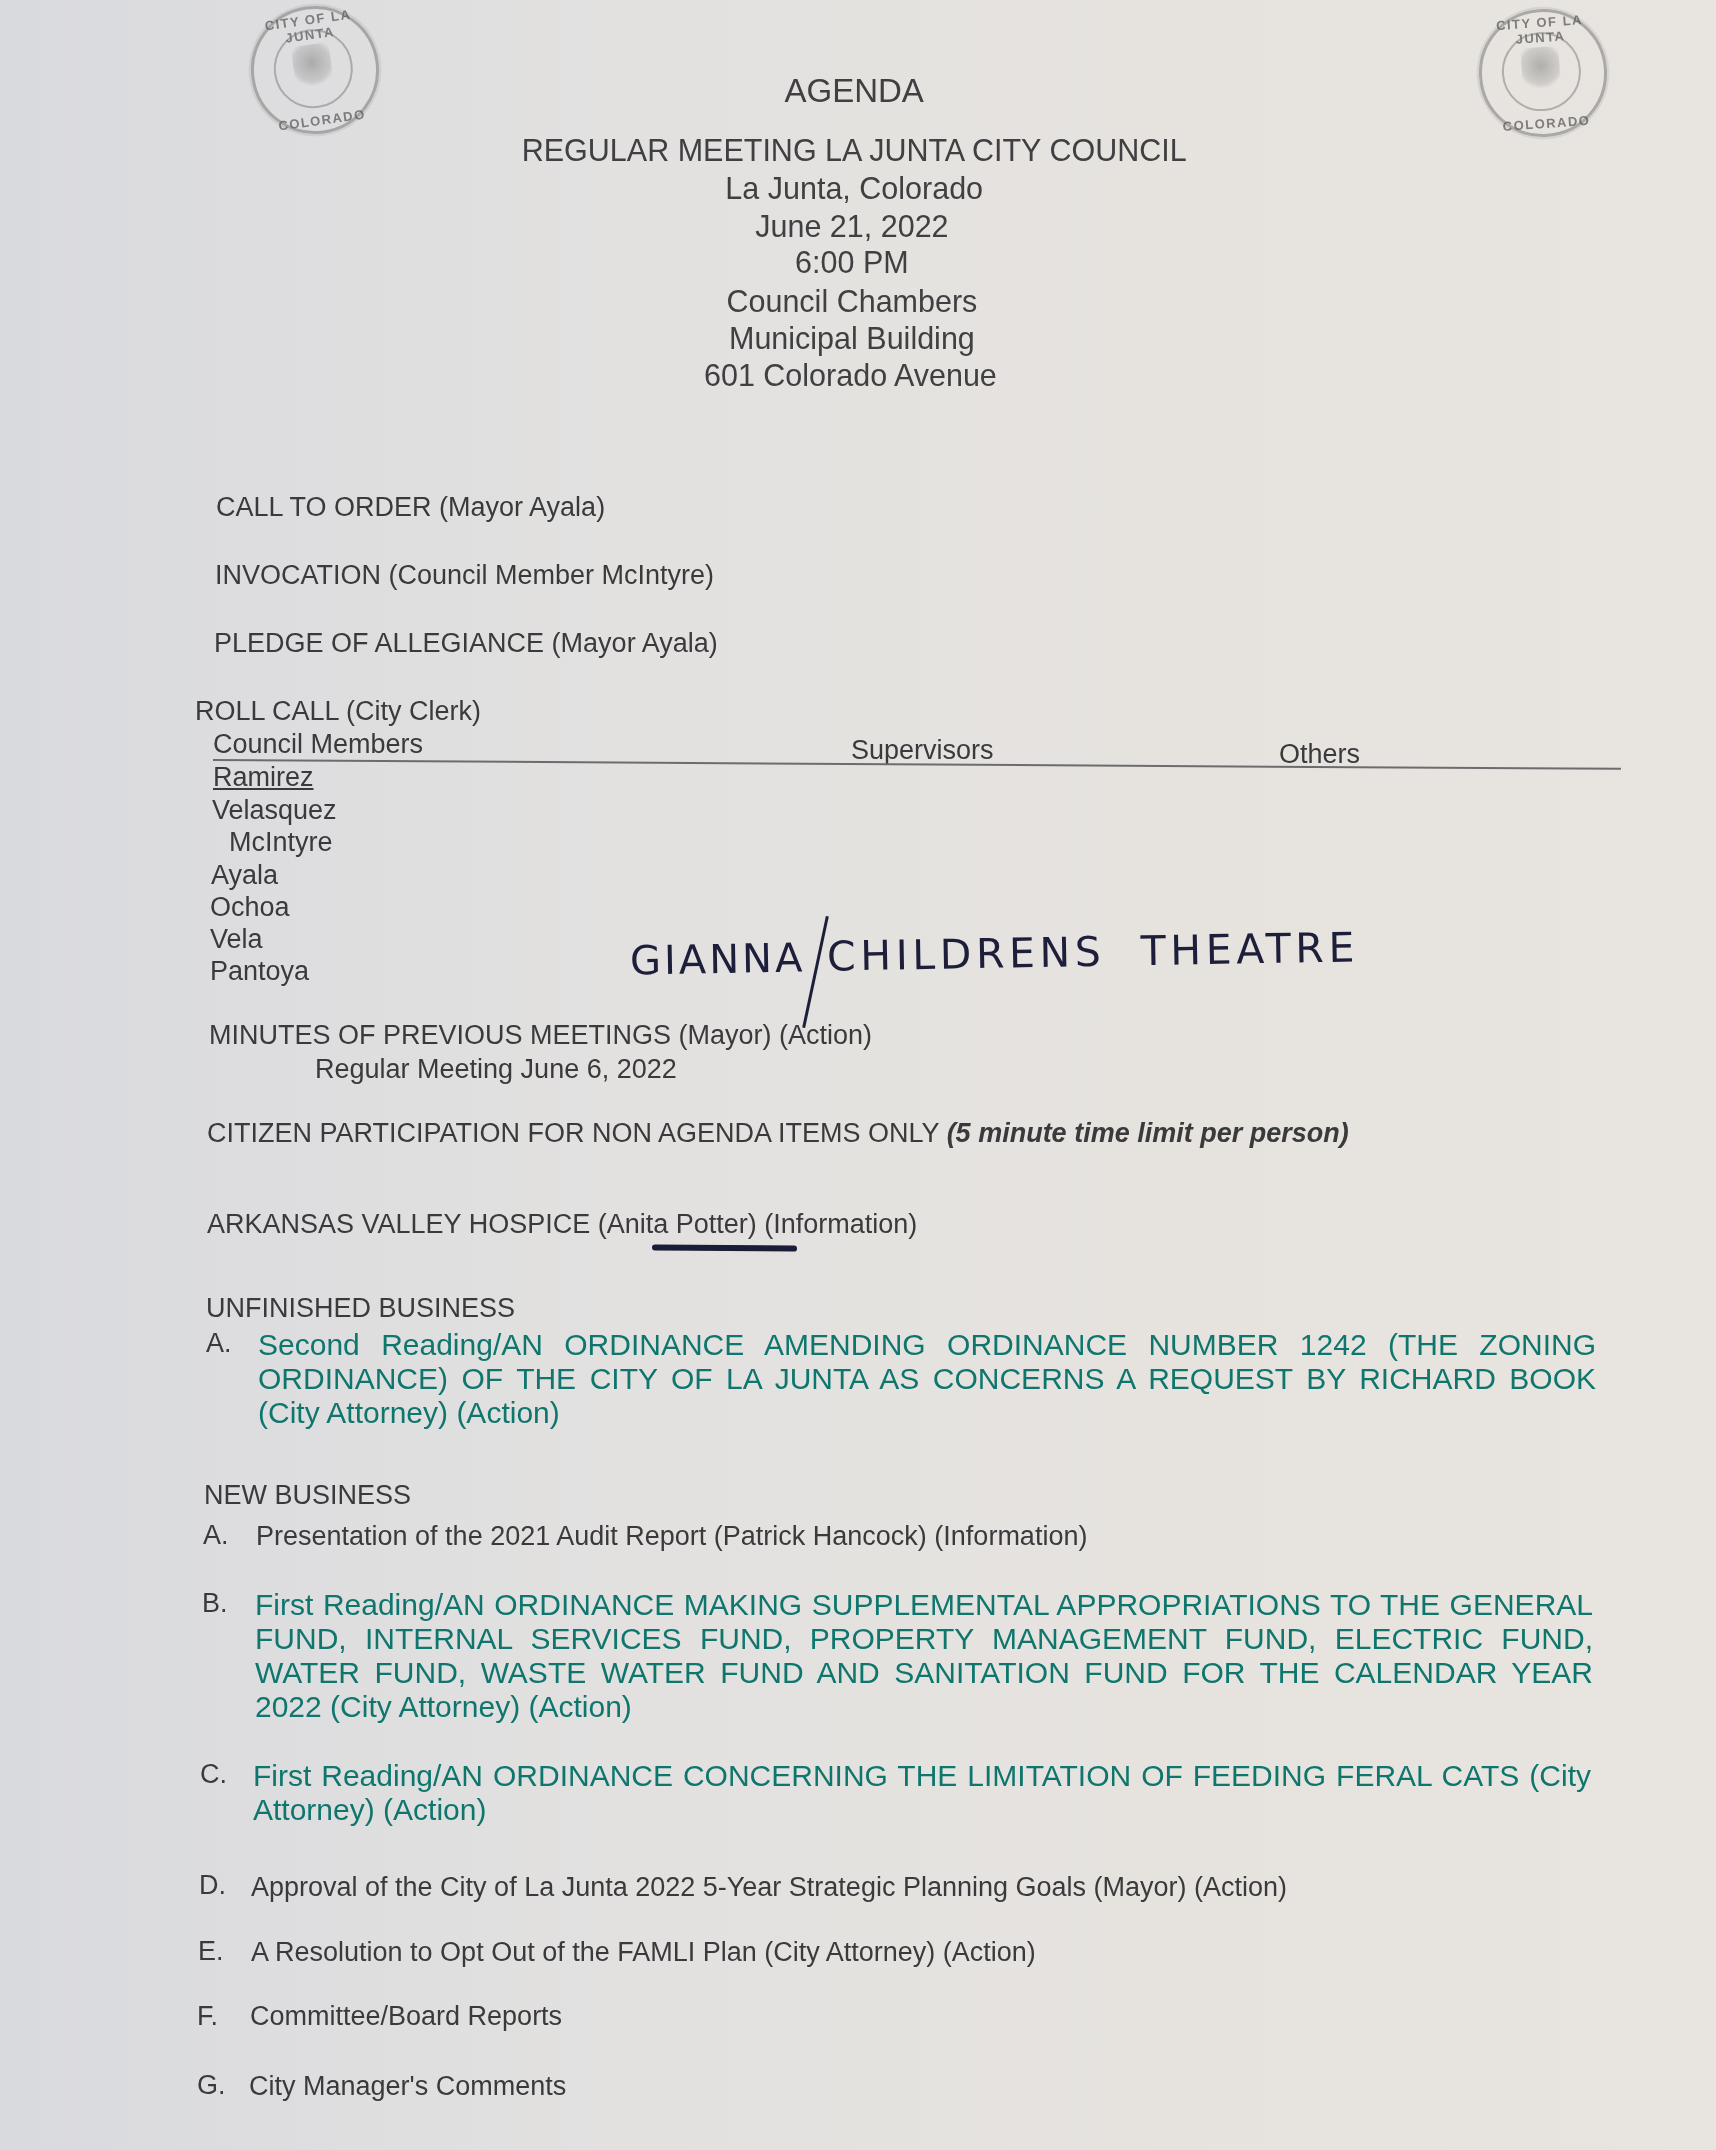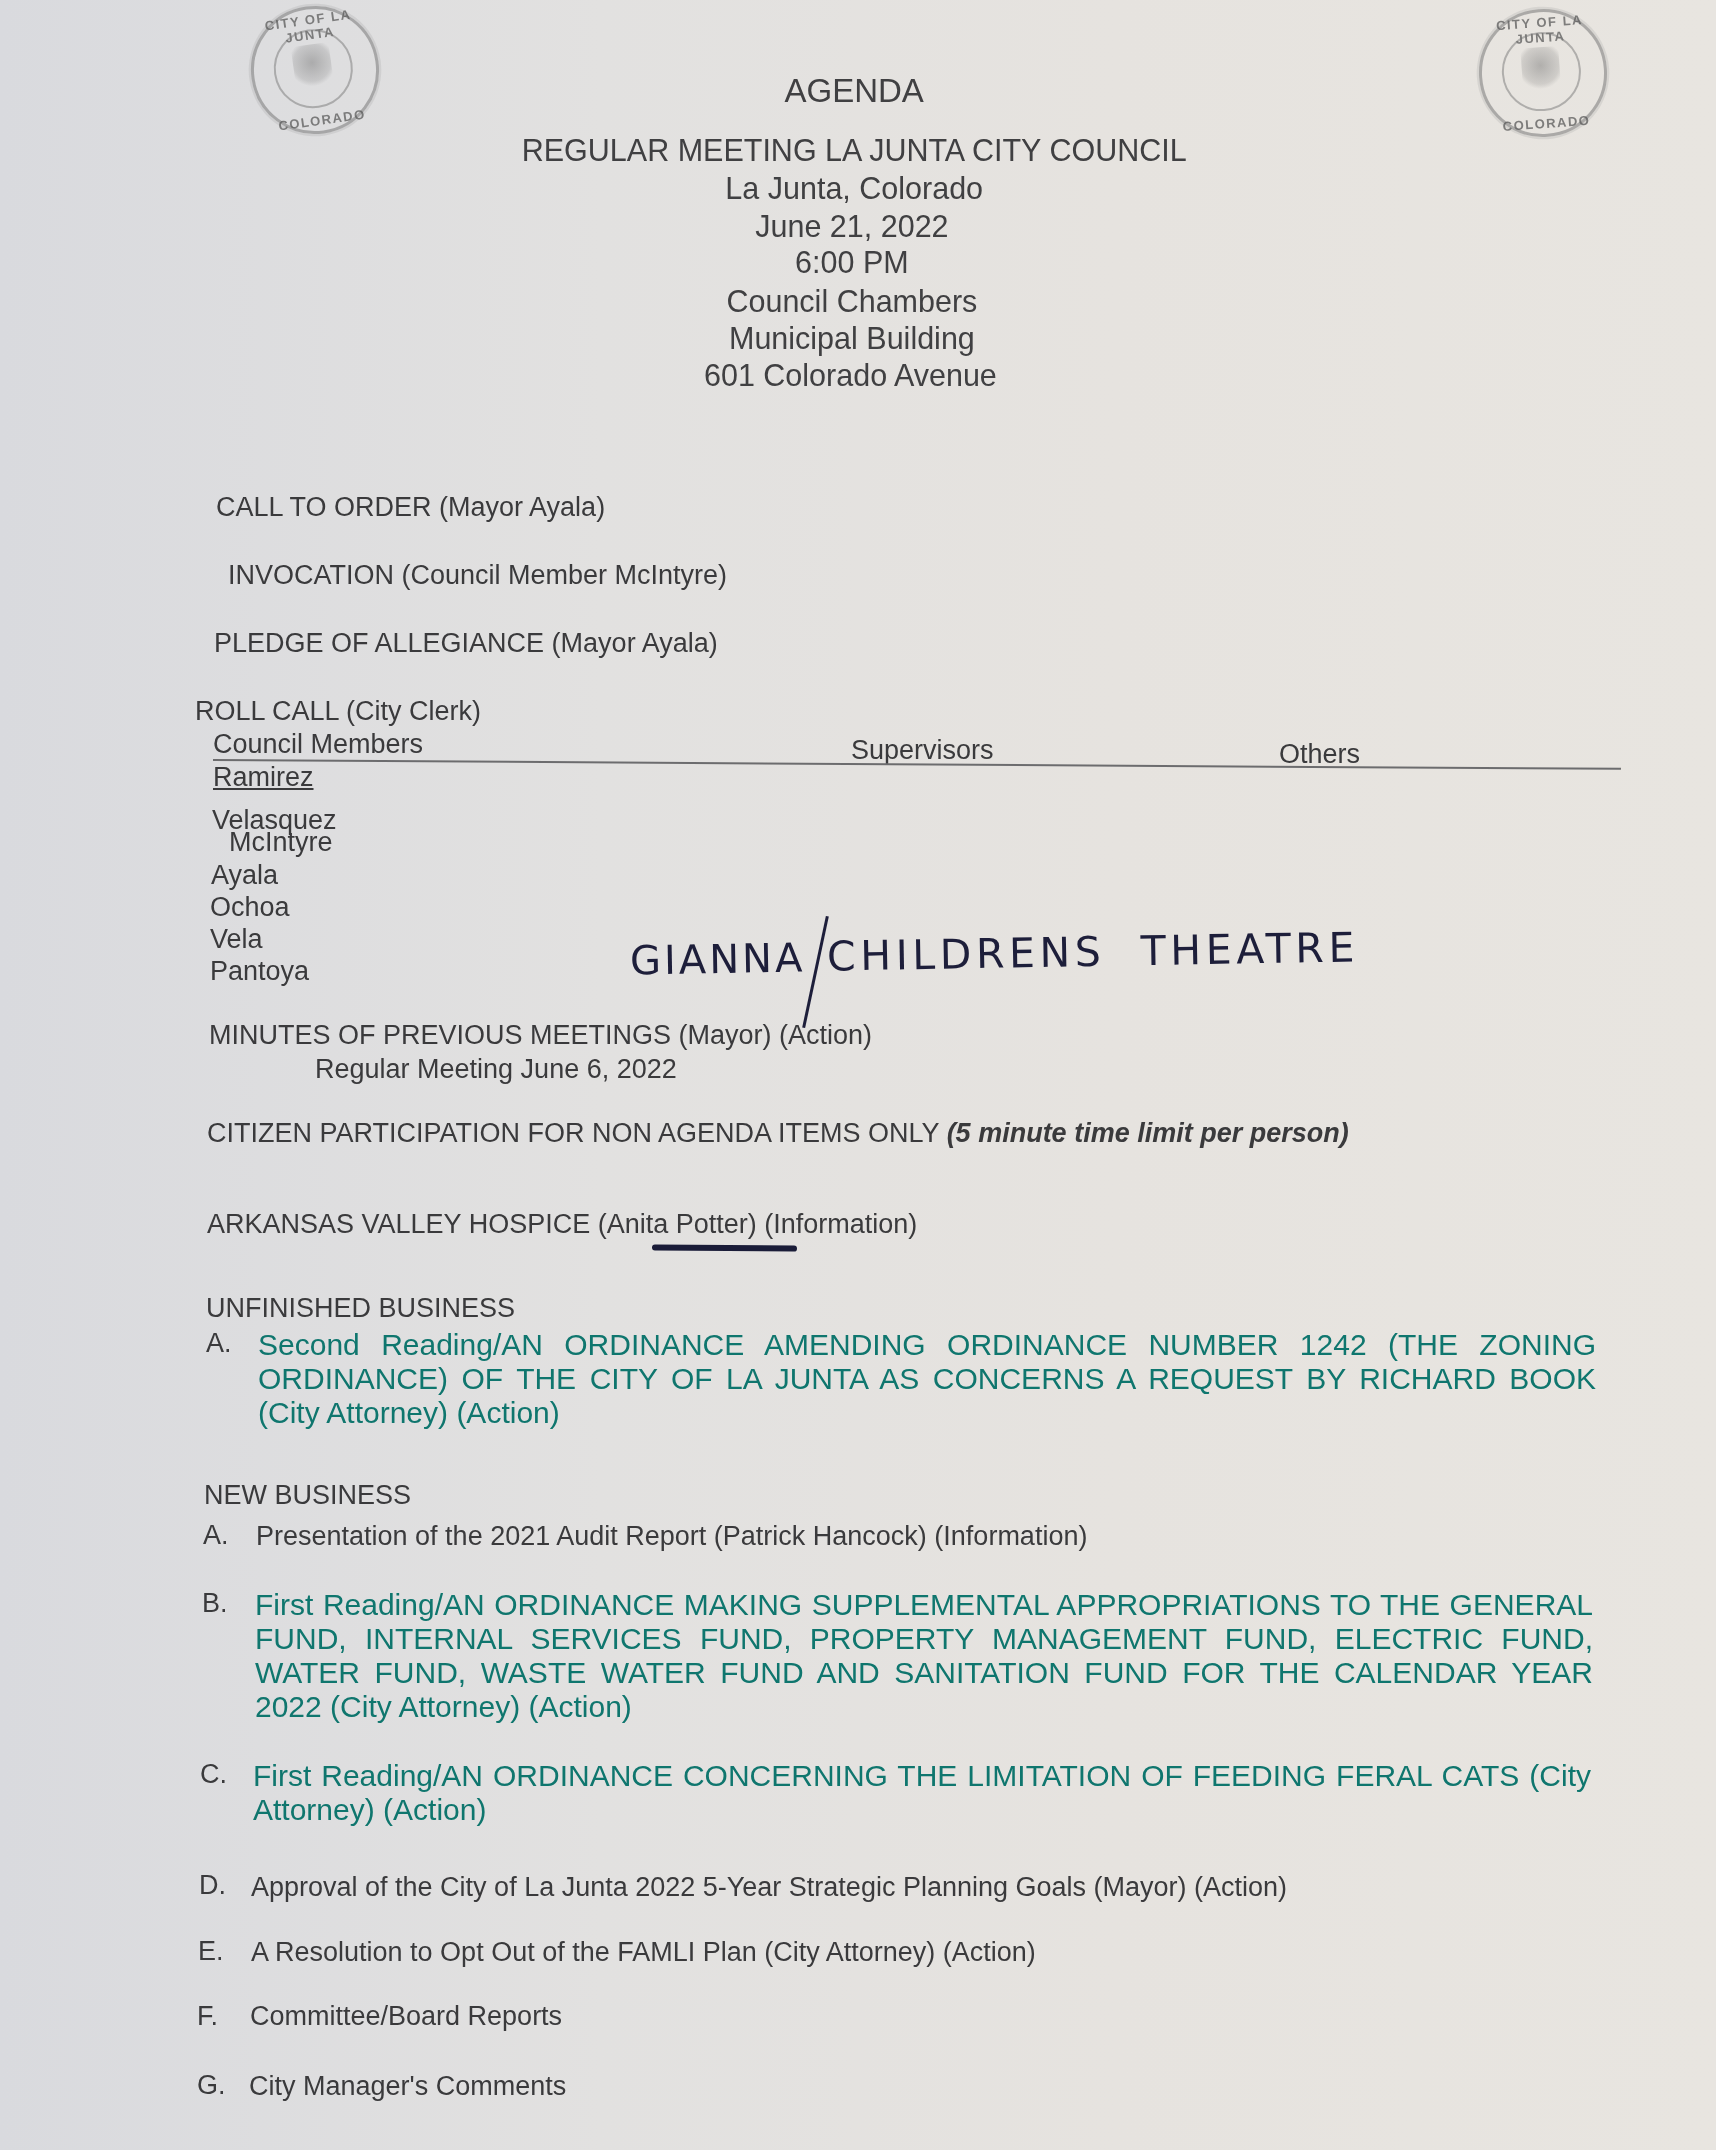--- a/index.html
+++ b/index.html
@@ -64,31 +64,31 @@
   <div class="header-line" style="top:72px; left:-3.8px; font-size:33px;">AGENDA</div>
   <div class="header-line" style="top:133px; left:-3.8px;">REGULAR MEETING LA JUNTA CITY COUNCIL</div>
   <div class="header-line" style="top:171px; left:-3.8px;">La Junta, Colorado</div>
   <div class="header-line" style="top:209px; left:-6.1px;">June 21, 2022</div>
   <div class="header-line" style="top:245px; left:-6.1px;">6:00 PM</div>
   <div class="header-line" style="top:284px; left:-6.1px;">Council Chambers</div>
   <div class="header-line" style="top:321px; left:-6.1px;">Municipal Building</div>
   <div class="header-line" style="top:358px; left:-7.6px;">601 Colorado Avenue</div>
 
   <div class="abs sec" style="left:216px; top:492px;">CALL TO ORDER (Mayor Ayala)</div>
-  <div class="abs sec" style="left:228px; top:560px;">INVOCATION (Council Member McIntyre)</div>
+  <div class="abs sec" style="left:215px; top:560px;">INVOCATION (Council Member McIntyre)</div>
   <div class="abs sec" style="left:214px; top:628px;">PLEDGE OF ALLEGIANCE (Mayor Ayala)</div>
 
   <div class="abs sec" style="left:195px; top:696px;">ROLL CALL (City Clerk)</div>
   <div class="abs roll-head" style="left:213px; top:729px;">Council Members</div>
   <div class="abs roll-head" style="left:851px; top:735px;">Supervisors</div>
   <div class="abs roll-head" style="left:1279px; top:739px;">Others</div>
   <div class="rule" style="left:213px; top:759px; width:1408px; transform:rotate(0.36deg);"></div>
 
   <div class="abs sec" style="left:213px; top:762px;text-decoration:underline;">Ramirez</div>
-  <div class="abs sec" style="left:212px; top:795px;margin-top:10px;">Velasquez</div>
+  <div class="abs sec" style="left:212px; top:795px;">Velasquez</div>
   <div class="abs sec" style="left:229px; top:827px;">McIntyre</div>
   <div class="abs sec" style="left:211px; top:860px;">Ayala</div>
   <div class="abs sec" style="left:210px; top:892px;">Ochoa</div>
   <div class="abs sec" style="left:210px; top:924px;">Vela</div>
   <div class="abs sec" style="left:210px; top:956px;">Pantoya</div>
 
   <div class="hand" style="left:630px; top:936px; font-size:40px; letter-spacing:3px;">GIANNA</div>
   <div class="slash" style="left:814px; top:915px;"></div>
   <div class="hand" style="left:827px; top:928px; font-size:41px; letter-spacing:4.6px; white-space:pre;">CHILDRENS  THEATRE</div>
 

